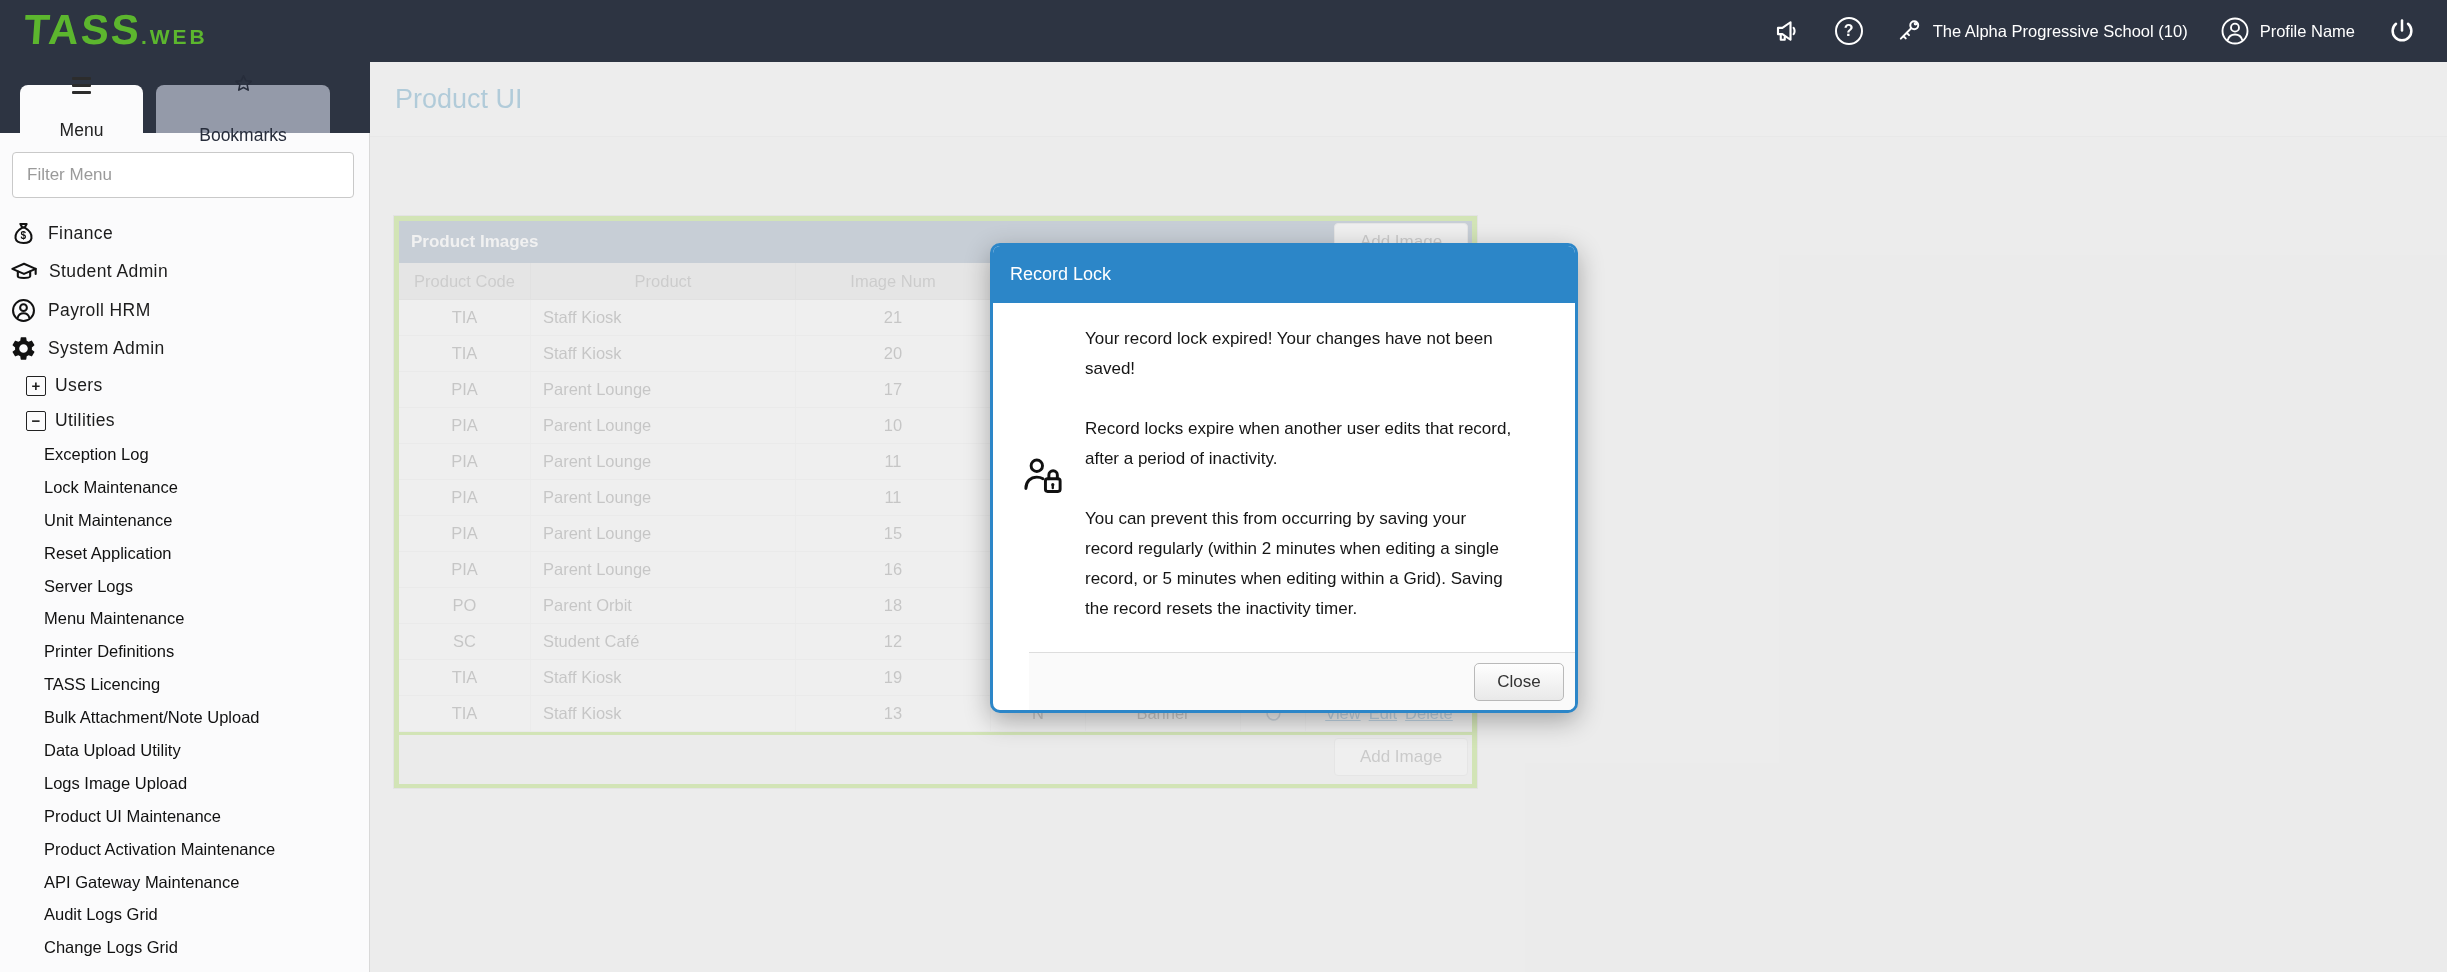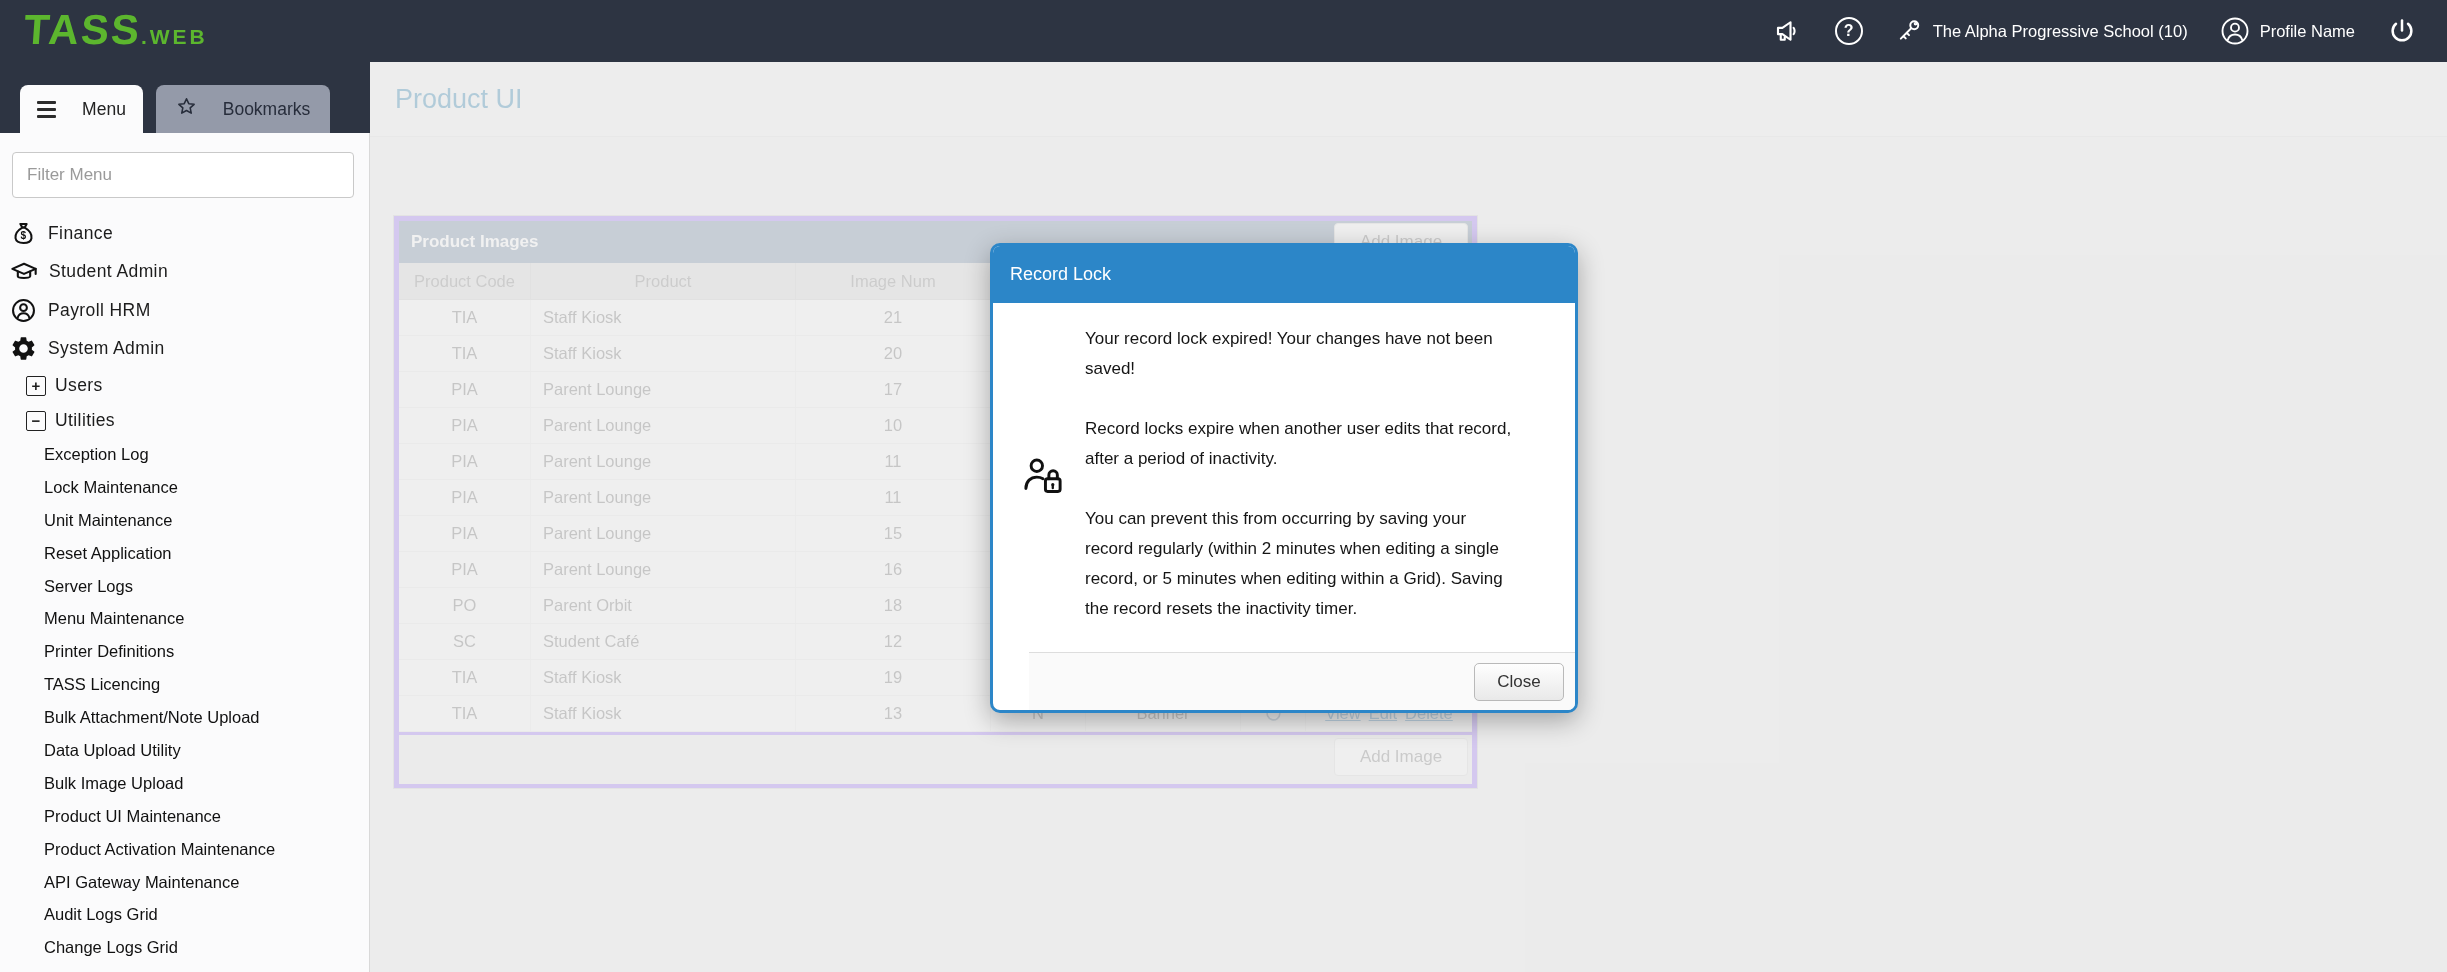--- a/index.html
+++ b/index.html
@@ -15,42 +15,42 @@
   .tb-group { display:flex; align-items:center; gap:10px; cursor:pointer; }
   .tb-label { font-size:16.5px; color:#fff; }
   .circle-q { width:28px; height:28px; border:2px solid #fff; border-radius:50%; display:flex; align-items:center; justify-content:center;
               font-size:16px; font-weight:bold; color:#fff; }
   .tb-icon svg { display:block; }
 
   
   .sidebar { position:absolute; left:0; top:62px; width:370px; height:910px; background:#fbfbfc; border-right:1px solid #d9d9d9; z-index:6; }
   .tab-strip { position:absolute; left:0; top:0; width:370px; height:71px; background:#2d3442; }
   .side-tab { position:absolute; bottom:0; height:48px; border-radius:8px 8px 0 0; display:flex; align-items:center; justify-content:center;
-              gap:26px; font-size:17.5px; cursor:pointer; }
+              gap:26px; font-size:17.5px; cursor:pointer;flex-direction:column; }
   .tab-menu { left:20px; width:123px; background:#fbfbfc; color:#222; }
   .tab-bookmarks { left:156px; width:174px; background:#949aa9; color:#272d3b; }
   .hamburger { display:inline-flex; flex-direction:column; gap:4px; }
   .hamburger span { width:19px; height:3px; background:#2c2c2c; border-radius:1px; }
   .filter-input { position:absolute; left:12px; top:90px; width:342px; height:46px; border:1px solid #c9c9c9; border-radius:4px;
                   background:#fff; font-size:17px; padding:0 14px; color:#333; font-family:"Liberation Sans", sans-serif; }
   .filter-input::placeholder { color:#9a9a9a; }
   .menu-tree { position:absolute; left:0; top:152px; width:370px; list-style:none; }
   .mi { display:flex; align-items:center; cursor:pointer; color:#1c1c1c; }
   .mi-top { height:38.5px; padding-left:10px; gap:11px; font-size:17.5px; letter-spacing:.4px; }
   .mi-exp { height:35px; padding-left:26px; gap:9px; font-size:17.5px; letter-spacing:.4px; }
   .mi-sub { height:32.9px; padding-left:44px; font-size:16.5px; color:#111; }
   .box-toggle { width:20px; height:20px; border:1.6px solid #222; border-radius:2px; display:flex; align-items:center; justify-content:center;
                 font-size:15px; font-weight:bold; line-height:1; }
   .mi-top svg, .mi-exp svg { flex:0 0 auto; }
 
   
   .main-topband { position:absolute; left:370px; top:62px; width:2077px; height:75px; background:#ededed; border-bottom:1px solid #dcdcdc; }
   .page-title { position:absolute; left:395px; top:84px; font-size:27px; color:#0369a1; }
 
-  .panel { position:absolute; left:393px; top:215px; width:1085px; height:574px; background:#8b5cf6; border:1px solid #c6c6c6; }
+  .panel { position:absolute; left:393px; top:215px; width:1085px; height:574px; background:#84cc16; border:1px solid #c6c6c6; }
   .panel-header { position:absolute; left:5px; top:5px; width:1073px; height:42px; background:#5a7494; color:#fff;
                   font-size:17px; font-weight:bold; line-height:42px; padding-left:12px; }
   .add-btn { position:absolute; width:134px; height:38px; background:#f6f6f6; border:1px solid #cfcfcf; border-radius:4px;
              font-size:17px; color:#666; display:flex; align-items:center; justify-content:center; cursor:pointer; }
   .add-btn-top { left:940px; top:7px; }
   .add-btn-bottom { left:940px; top:522px; }
   .pg-tab { border:1px solid #cfcbc2; border-bottom:none; border-radius:4px 4px 0 0; font-size:16.5px; color:#7e7e7e;
             display:flex; align-items:center; justify-content:center; cursor:pointer; }
   .pg-tab .u { text-decoration:underline; }
   .tab-styles { left:1283px; position:absolute; width:70px; height:30px; background:#e8e6e3; top:2px; }
@@ -187,21 +187,21 @@
     <li class="mi mi-sub">Exception Log</li>
     <li class="mi mi-sub">Lock Maintenance</li>
     <li class="mi mi-sub">Unit Maintenance</li>
     <li class="mi mi-sub">Reset Application</li>
     <li class="mi mi-sub">Server Logs</li>
     <li class="mi mi-sub">Menu Maintenance</li>
     <li class="mi mi-sub">Printer Definitions</li>
     <li class="mi mi-sub">TASS Licencing</li>
     <li class="mi mi-sub">Bulk Attachment/Note Upload</li>
     <li class="mi mi-sub">Data Upload Utility</li>
-    <li class="mi mi-sub">Bulk Image Upload</li>
+    <li class="mi mi-sub">Logs Image Upload</li>
     <li class="mi mi-sub">Product UI Maintenance</li>
     <li class="mi mi-sub">Product Activation Maintenance</li>
     <li class="mi mi-sub">API Gateway Maintenance</li>
     <li class="mi mi-sub">Audit Logs Grid</li>
     <li class="mi mi-sub">Change Logs Grid</li>
   </ul>
 </div>
 
 <div class="main-topband"></div>
 <div class="page-title">Product UI</div>

